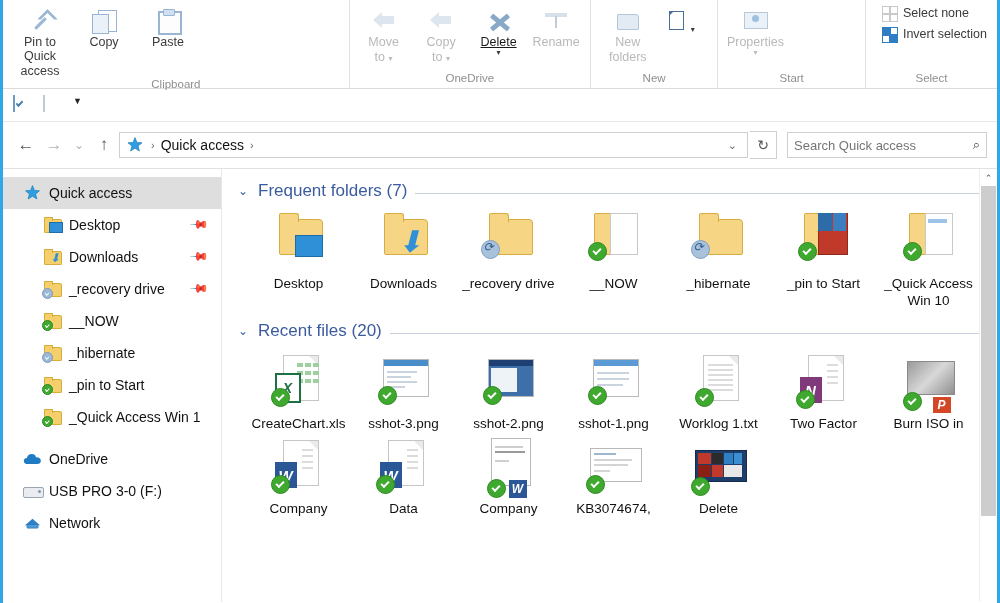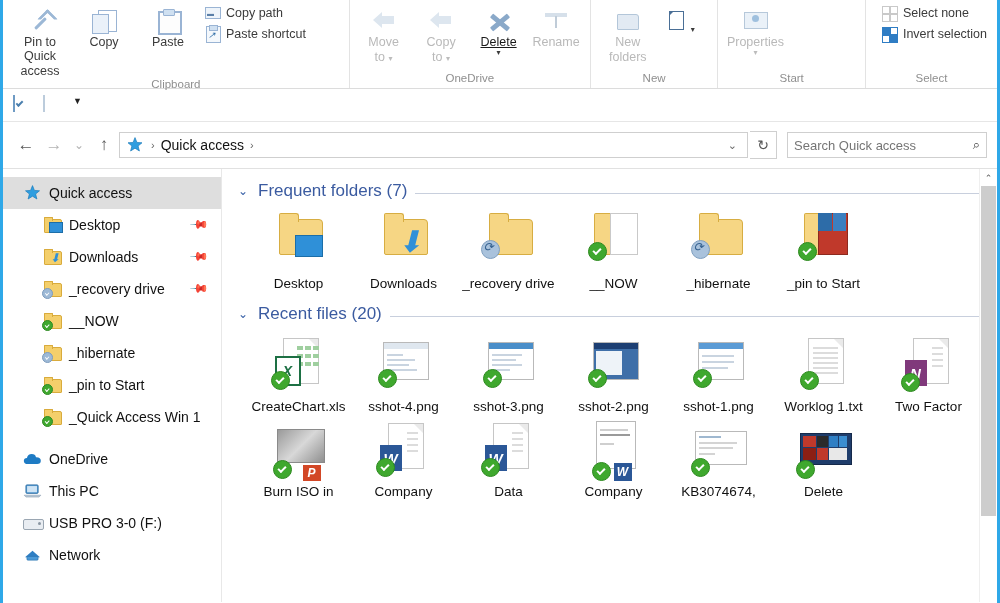--- a/index.html
+++ b/index.html
@@ -241,37 +241,20 @@
           </div>
           <div class="bigbtn">
             <span class="glyph">
               <span class="ic ic-paste">
                   <i class="sheet"></i>
                   <i class="clip"></i>
                 </span>
             </span>
             <span class="cap">Paste</span>
           </div>
-          <div class="smallcol">
-            <div class="smallbtn">
-              <span class="ic ic-sm ic-cpath">
-                  <i class="box"></i>
-                  <i class="t">▬</i>
-                </span>
-              <span class="cap">Copy path</span>
-            </div>
-            <div class="smallbtn">
-              <span class="ic ic-sm ic-pshort">
-                  <i class="box"></i>
-                  <i class="clip"></i>
-                  <i class="arw">↗</i>
-                </span>
-              <span class="cap">Paste shortcut</span>
-            </div>
-          </div>
         </div>
         <div class="rgroup-label">Clipboard</div>
       </div>
 
       <div class="rgroup" style="width:228px">
         <div class="rgroup-body">
           <div class="bigbtn dim">
             <span class="glyph">
                 <span class="ic ic-move ic-moveb">
                   <i class="a"></i>
@@ -490,30 +473,20 @@
 
       <div class="nitem">
         <span class="nic">
           <svg class="cloud" viewBox="0 0 20 13">
               <path d="M5 12 Q0.6 12 0.6 8.6 Q0.6 5.6 4 5.4 Q4.8 1.2 9.2 1.2 Q13 1.2 13.8 4.6 Q19 4.4 19 8.4 Q19 12 15 12 Z" fill="#1e7bc4"></path>
             </svg>
         </span>
         <span class="lbl">OneDrive</span>
       </div>
 
-      <div class="nitem">
-        <span class="nic">
-          <svg class="pc" viewBox="0 0 20 15">
-              <rect x="3" y="1" width="13" height="9" rx="1" fill="#5a9fd4" stroke="#2c6ea5"></rect>
-              <rect x="4.2" y="2.2" width="10.6" height="6.6" fill="#cfe4f5"></rect>
-              <path d="M1 12 L19 12 L17 14 L3 14 Z" fill="#b8c8d8" stroke="#8b9cae" stroke-width=".6"></path>
-            </svg>
-        </span>
-        <span class="lbl">This PC</span>
-      </div>
 
       <div class="nitem">
         <span class="nic">
             <i class="usb"></i>
           </span>
         <span class="lbl">USB PRO 3-0 (F:)</span>
       </div>
 
       <div class="nitem">
         <span class="nic">
@@ -594,20 +567,31 @@
                   <i class="tab"></i>
                 </i>
               <i style="position:absolute;left:24px;top:2px;width:28px;height:40px;background:#c0392b;border:1px solid #8d2a1f;"></i>
               <i style="position:absolute;left:24px;top:2px;width:14px;height:18px;background:#2d6ca8;"></i>
               <i style="position:absolute;left:39px;top:2px;width:13px;height:18px;background:#3b7fc0;"></i>
               <i class="bigbadge" style="left:4px;bottom:12px"></i>
             </span>
             <span class="name">_pin to Start</span>
           </div>
 
+          <div class="tile">
+            <span class="iconbox">
+              <i class="bigfold">
+                  <i class="tab"></i>
+                </i>
+              <i style="position:absolute;left:26px;top:2px;width:26px;height:40px;background:#fff;border:1px solid #c9c9c9;"></i>
+              <i style="position:absolute;left:29px;top:8px;width:19px;height:4px;background:#9fc3e6;"></i>
+              <i class="bigbadge" style="left:4px;bottom:12px"></i>
+            </span>
+            <span class="name">_Quick Access Win 10</span>
+          </div>
         </div>
 
         <div class="sechead">
           <span class="chev">⌄</span>
           <span class="sectitle">Recent files (20)</span>
           <span class="rule"></span>
         </div>
 
         <div class="grid">
 
@@ -627,33 +611,20 @@
                   <i style="left:0;top:20px"></i>
                   <i style="left:8px;top:20px"></i>
                   <i style="left:16px;top:20px"></i>
                 </i>
               <i class="applogo xls2">X</i>
               <i class="bigbadge" style="left:2px;bottom:6px"></i>
             </span>
             <span class="name">CreateChart.xls</span>
           </div>
 
-          <div class="tile">
-            <span class="iconbox">
-              <i class="thumb">
-                  <i class="tbar"></i>
-                  <i class="tl" style="top:11px;width:16px"></i>
-                  <i class="tl" style="top:16px;width:28px"></i>
-                  <i class="tl" style="top:21px;width:22px"></i>
-                  <i class="tl" style="top:26px;width:30px"></i>
-                </i>
-              <i class="bigbadge" style="left:4px;bottom:8px"></i>
-            </span>
-            <span class="name">sshot-4.png</span>
-          </div>
 
           <div class="tile">
             <span class="iconbox">
               <i class="thumb">
                   <i class="tbar" style="background:#4a8ec9"></i>
                   <i class="tl" style="top:11px;width:30px"></i>
                   <i class="tl" style="top:16px;width:24px"></i>
                   <i class="tl" style="top:21px;width:30px"></i>
                   <i class="tl" style="top:26px;width:18px"></i>
                 </i>

